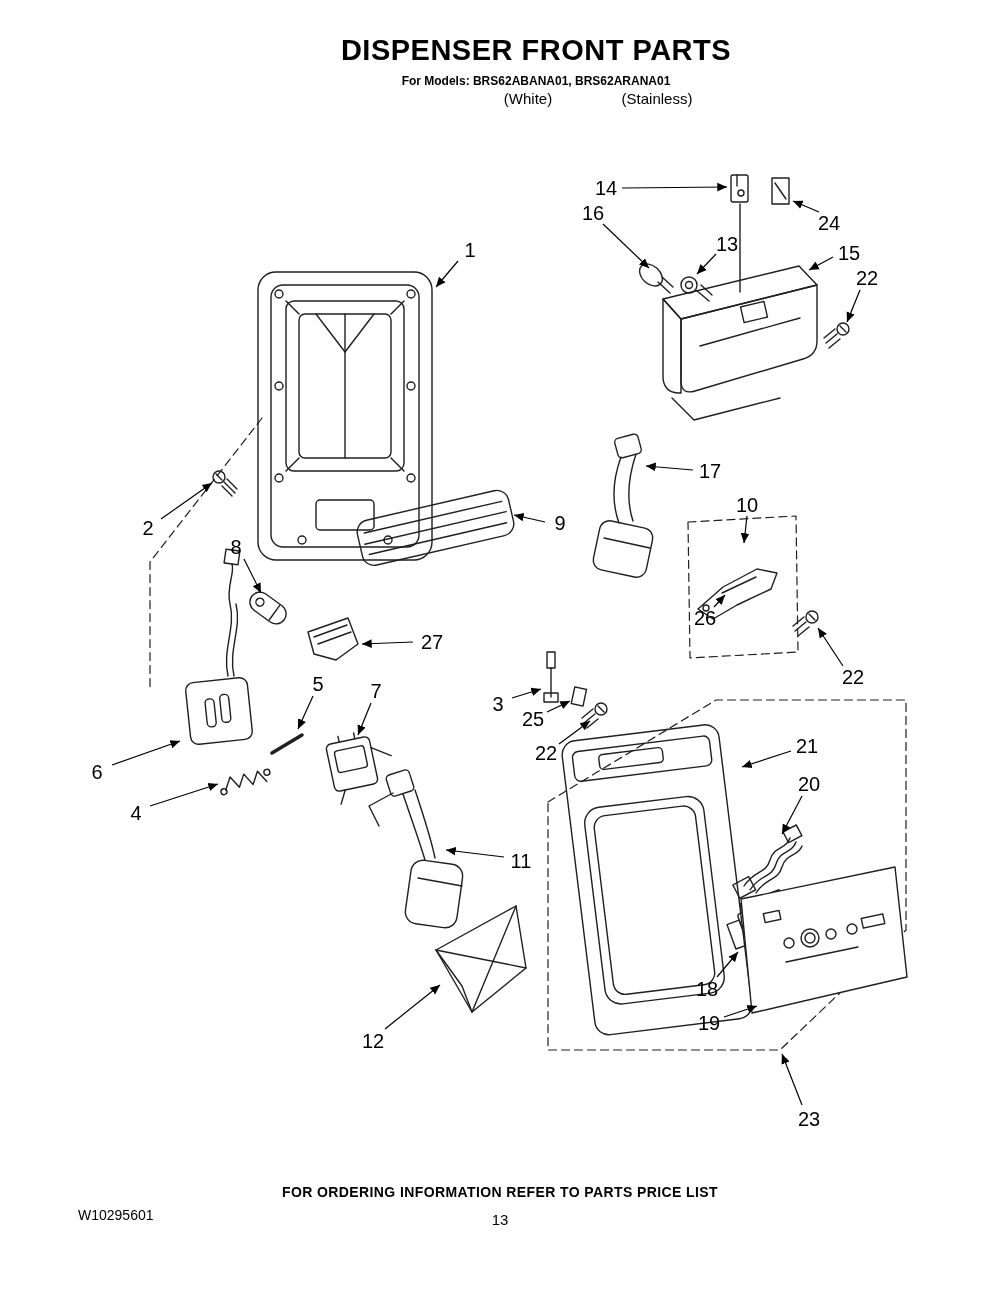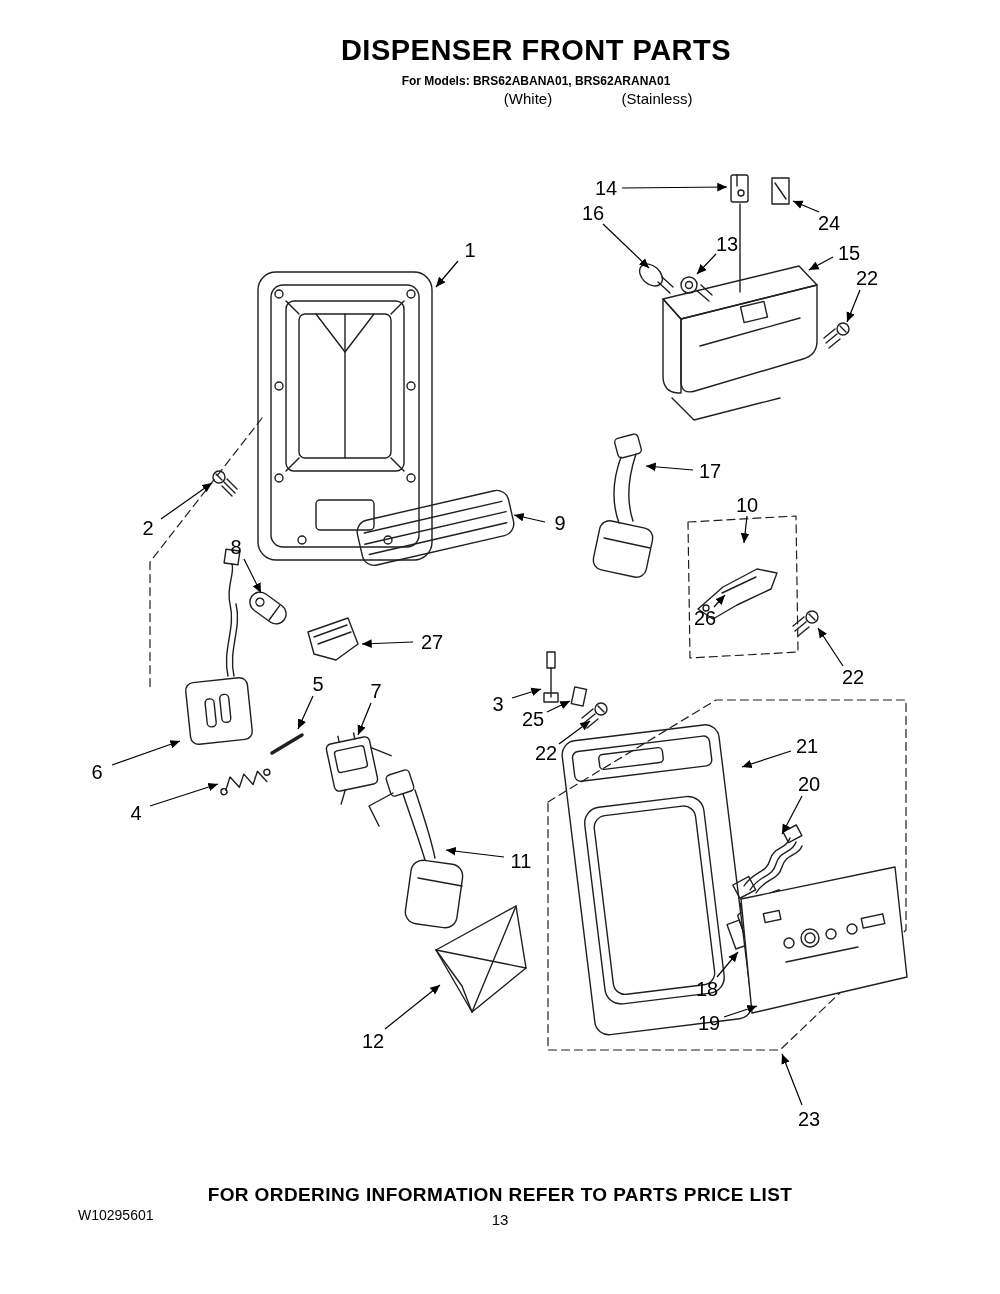--- a/index.html
+++ b/index.html
@@ -16,21 +16,21 @@
   .finish-left  { position:absolute; left:432px; width:120px; text-align:center; }
   .finish-right { position:absolute; left:556px; width:130px; }
   svg.diagram { position:absolute; left:0; top:0; width:1000px; height:1294px; }
   .art { fill:none; stroke:#1f1f1f; stroke-width:1.4; stroke-linecap:round; stroke-linejoin:round; }
   .dashed { stroke-dasharray:8 5; stroke-width:1.2; }
   .callout {
     font-family:"Liberation Sans", sans-serif; font-size:20px; fill:#000;
     text-anchor:middle; dominant-baseline:central;
   }
   .leader { stroke:#000; stroke-width:1.2; fill:none; }
-  .footer-note { position:absolute; top:1184px; left:0; width:100%; text-align:center; font-size:19px; font-weight:bold; letter-spacing:0.4px; }
+  .footer-note { position:absolute; top:1184px; left:0; width:100%; text-align:center; font-size:14px; font-weight:bold; letter-spacing:0.4px; }
   .doc-number  { position:absolute; left:78px; top:1207px; font-size:14px; }
   .page-number { position:absolute; top:1211px; left:0; width:100%; text-align:center; font-size:15px; }
 </style>
 </head>
 <body>
 
 <div class="page">
 
   <div class="header">
     <div class="title">DISPENSER FRONT PARTS</div>

